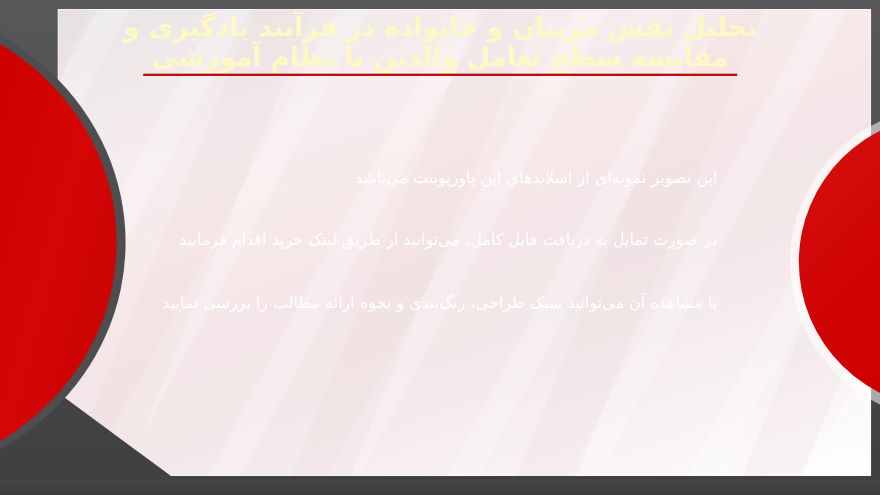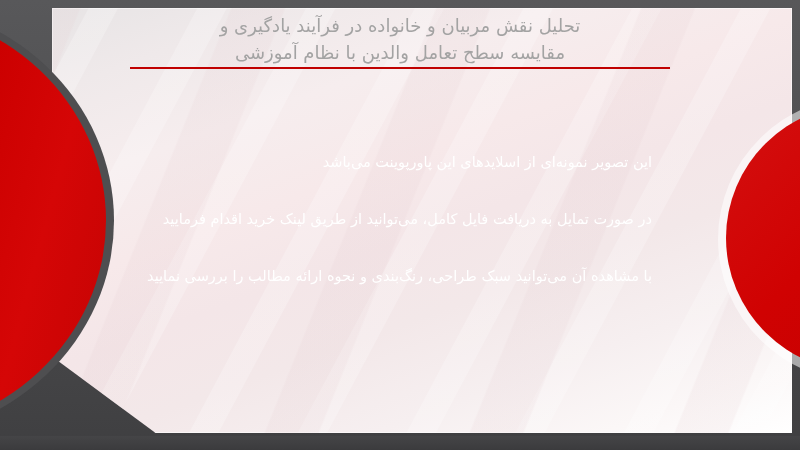--- a/index.html
+++ b/index.html
@@ -130,23 +130,23 @@
   
   .title-block {
     position: absolute;
     left: 110px;
     top: 12px;
     width: 580px;
     text-align: center;
     direction: rtl;
   }
   .title-line {
-    color: #a3a3a3;
-    font-size: 18px;
-    font-weight: normal;
+    color: #fef9c3;
+    font-size: 24px;
+    font-weight: bold;
     line-height: 27px;
     white-space: nowrap;
     letter-spacing: 0px;
   }
   .title-underline {
     margin: 1px auto 0 auto;
     width: 540px;
     height: 2px;
     background: #c00000;
   }

